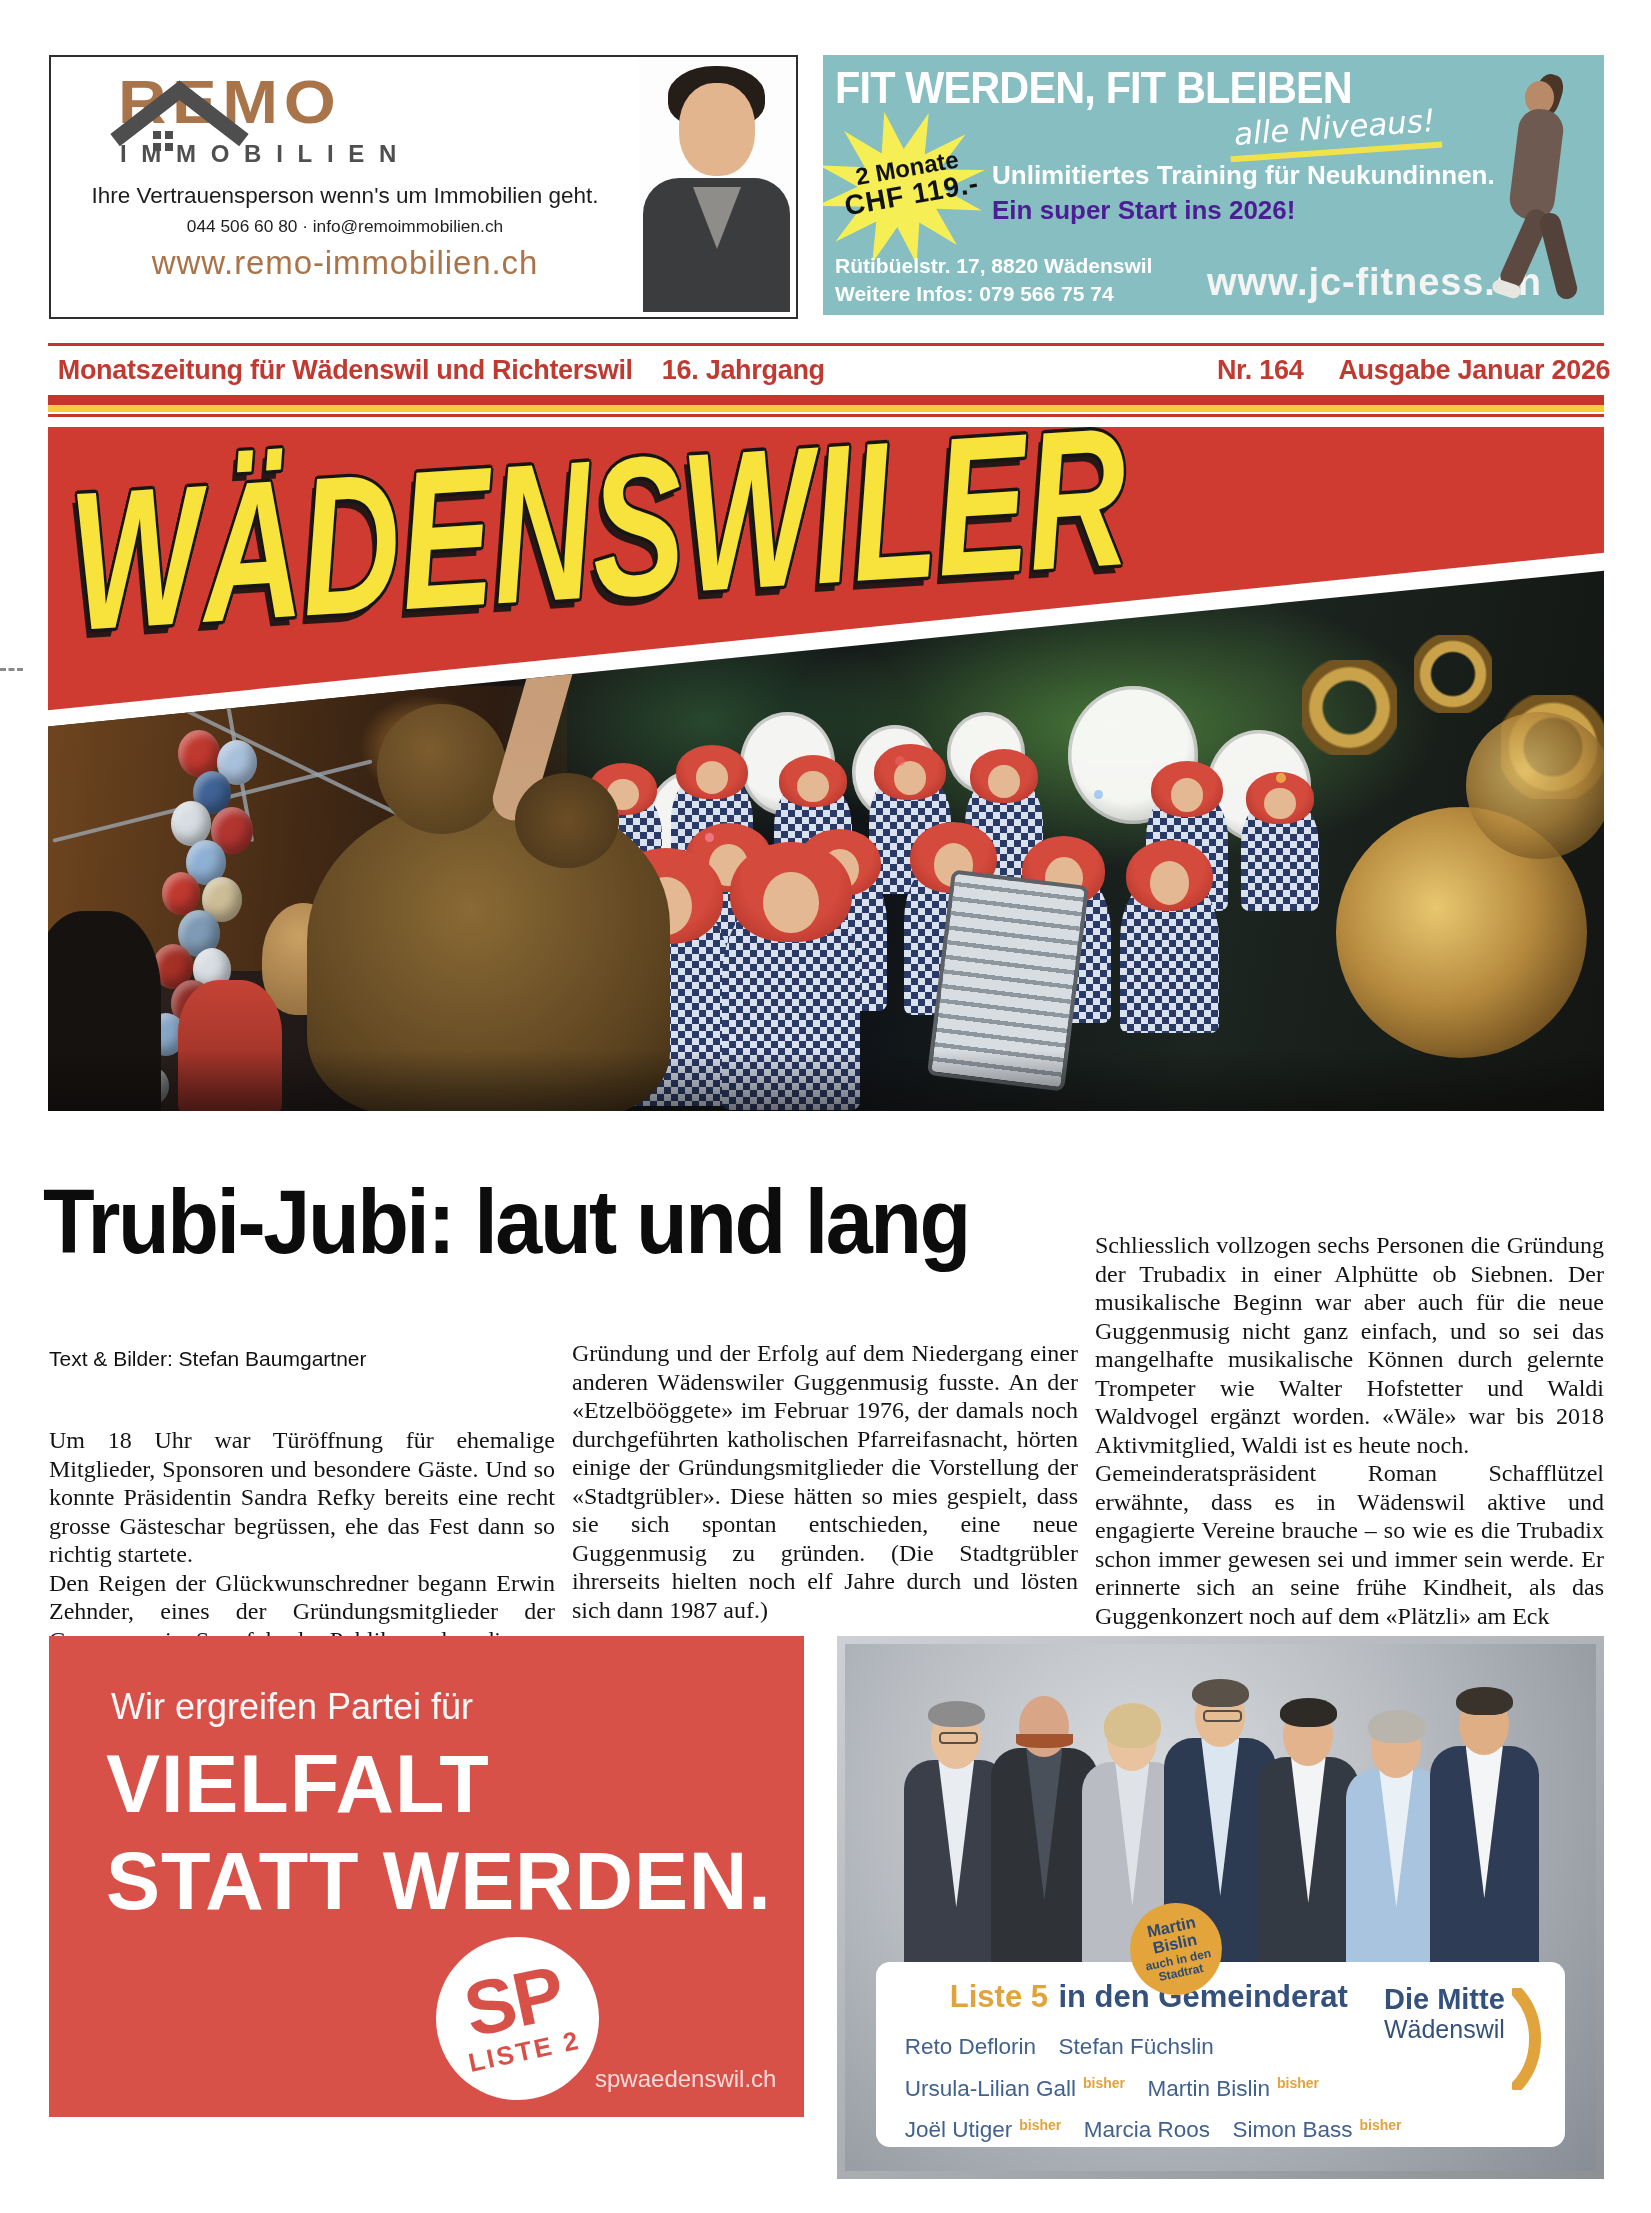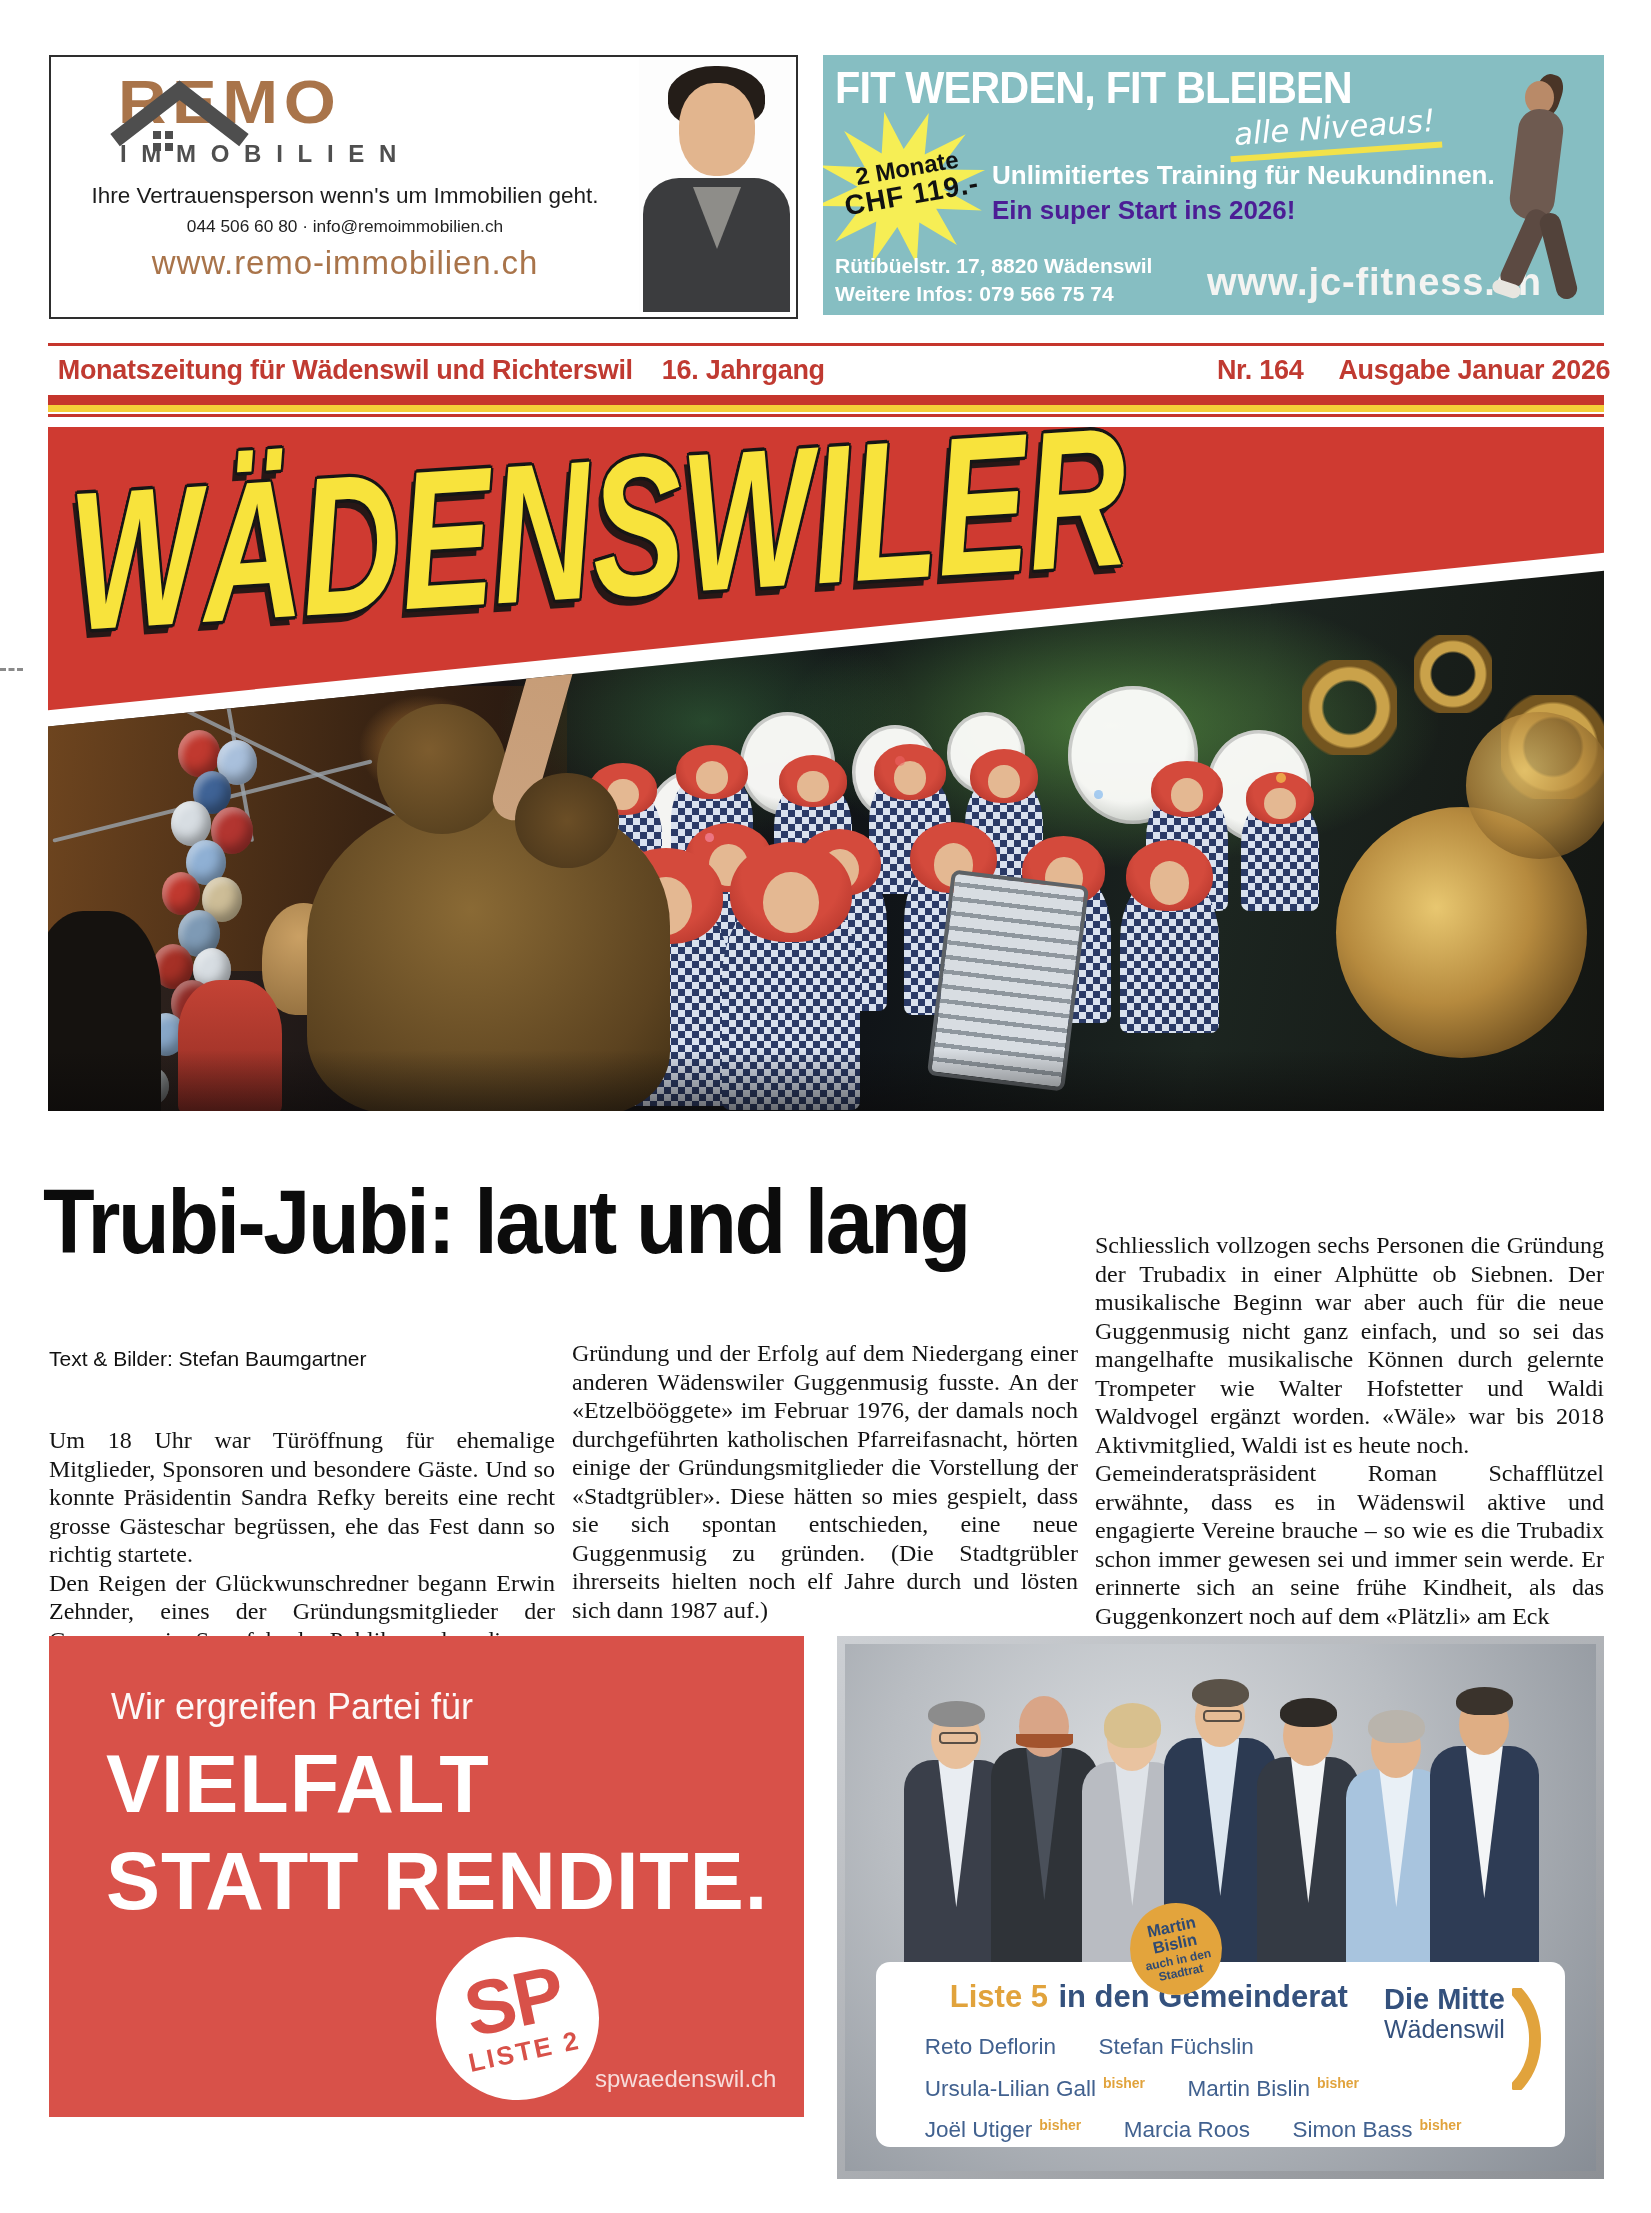--- a/index.html
+++ b/index.html
@@ -140,21 +140,21 @@
 
   .mitte-badge{left:285px;top:259px;width:92px;height:92px;background:#e3a43c;border-radius:50%;z-index:6;
       transform:rotate(-12deg);display:flex;flex-direction:column;align-items:center;justify-content:center;text-align:center;color:#2f4a72;}
   .badge-name{font-size:16.4px;font-weight:bold;line-height:1.02;width:69px;}
   .badge-note{font-size:12px;font-weight:bold;line-height:1.05;width:74px;margin-top:2.6px;}
   .mitte-panel{left:31px;right:31px;top:318px;height:185px;background:#fff;border-radius:14px;z-index:5;}
   .mitte-heading{position:absolute;left:29px;top:17.3px;font-size:31px;font-weight:bold;white-space:nowrap;margin-left:45px;}
   .liste-label{color:#e1a33c;margin-right:10.4px;}
   .heading-rest{color:#34517d;}
   .names{position:absolute;left:29px;top:67px;font-size:22.5px;color:#41618f;line-height:36px;width:484px;}
-  .names .n{margin-right:22.5px;white-space:nowrap;margin-left:20px;}
+  .names .n{margin-right:22.5px;white-space:nowrap;}
   .bisher{font-size:14px;color:#e1a33c;font-weight:bold;vertical-align:7.8px;margin-left:-15.6px;margin-right:22.5px;}
   .party{position:absolute;right:24px;top:22.5px;display:flex;align-items:flex-start;gap:7px;}
   .party-text{text-align:right;color:#34517d;line-height:1.08;margin-left:8px;}
   .party-name{font-size:29px;font-weight:bold;display:block;}
   .party-sub{font-size:25px;display:block;}
   .party-bracket{margin-top:3.5px;}
 </style>
 </head>
 <body>
 
@@ -301,21 +301,21 @@
   <div class="abs byline">Text &amp; Bilder: Stefan Baumgartner</div>
   <div class="abs body-col col1">Um 18 Uhr war Türöffnung für ehemalige Mitglieder, Sponsoren und besondere Gäste. Und so konnte Präsidentin Sandra Refky bereits eine recht grosse Gästeschar begrüssen, ehe das Fest dann so richtig startete.
 Den Reigen der Glückwunschredner begann Erwin Zehnder, eines der Gründungsmitglieder der Guggenmusig. So erfuhr das Publikum, dass die</div>
   <div class="abs body-col col2">Gründung und der Erfolg auf dem Niedergang einer anderen Wädenswiler Guggenmusig fusste. An der «Etzelbööggete» im Februar 1976, der damals noch durchgeführten katholischen Pfarreifasnacht, hörten einige der Gründungsmitglieder die Vorstellung der «Stadtgrübler». Diese hätten so mies gespielt, dass sie sich spontan entschieden, eine neue Guggenmusig zu gründen. (Die Stadtgrübler ihrerseits hielten noch elf Jahre durch und lösten sich dann 1987 auf.)</div>
   <div class="abs body-col col3">Schliesslich vollzogen sechs Personen die Gründung der Trubadix in einer Alphütte ob Siebnen. Der musikalische Beginn war aber auch für die neue Guggenmusig nicht ganz einfach, und so sei das mangelhafte musikalische Können durch gelernte Trompeter wie Walter Hofstetter und Waldi Waldvogel ergänzt worden. «Wäle» war bis 2018 Aktivmitglied, Waldi ist es heute noch.
 Gemeinderatspräsident Roman Schafflützel erwähnte, dass es in Wädenswil aktive und engagierte Vereine brauche – so wie es die Trubadix schon immer gewesen sei und immer sein werde. Er erinnerte sich an seine frühe Kindheit, als das Guggenkonzert noch auf dem «Plätzli» am Eck</div>
 
   <div class="abs sp-ad">
     <div class="abs sp-intro">Wir ergreifen Partei für</div>
     <div class="abs sp-slogan1">VIELFALT</div>
-    <div class="abs sp-slogan2">STATT RENDITE.</div>
+    <div class="abs sp-slogan2">STATT WERDEN.</div>
     <div class="abs sp-circle">
       <span class="sp-logo">SP</span>
       <span class="sp-liste">LISTE 2</span>
     </div>
     <div class="abs sp-site">spwaedenswil.ch</div>
   </div>
 
   <div class="abs mitte-ad">
     <div class="abs mitte-inner">
       <div class="abs persons">

